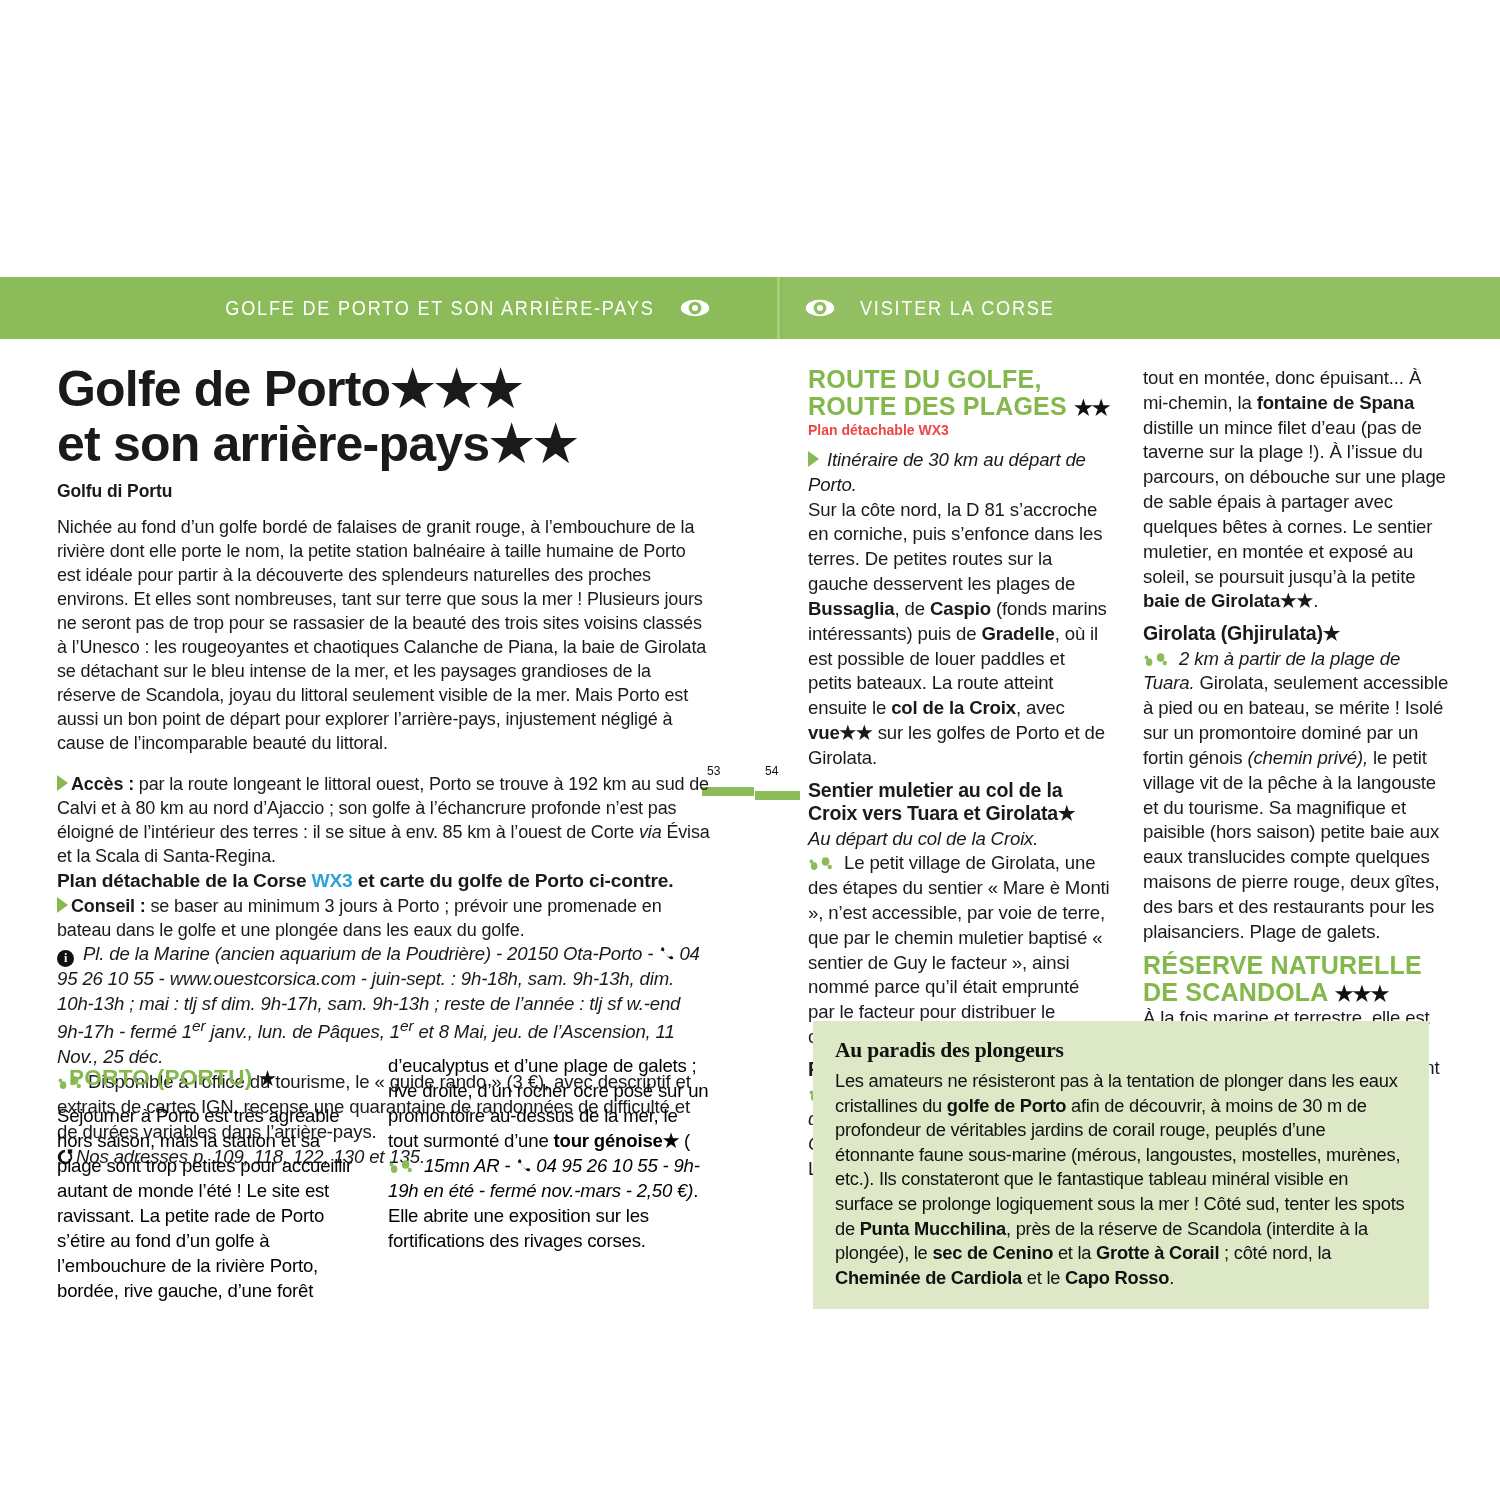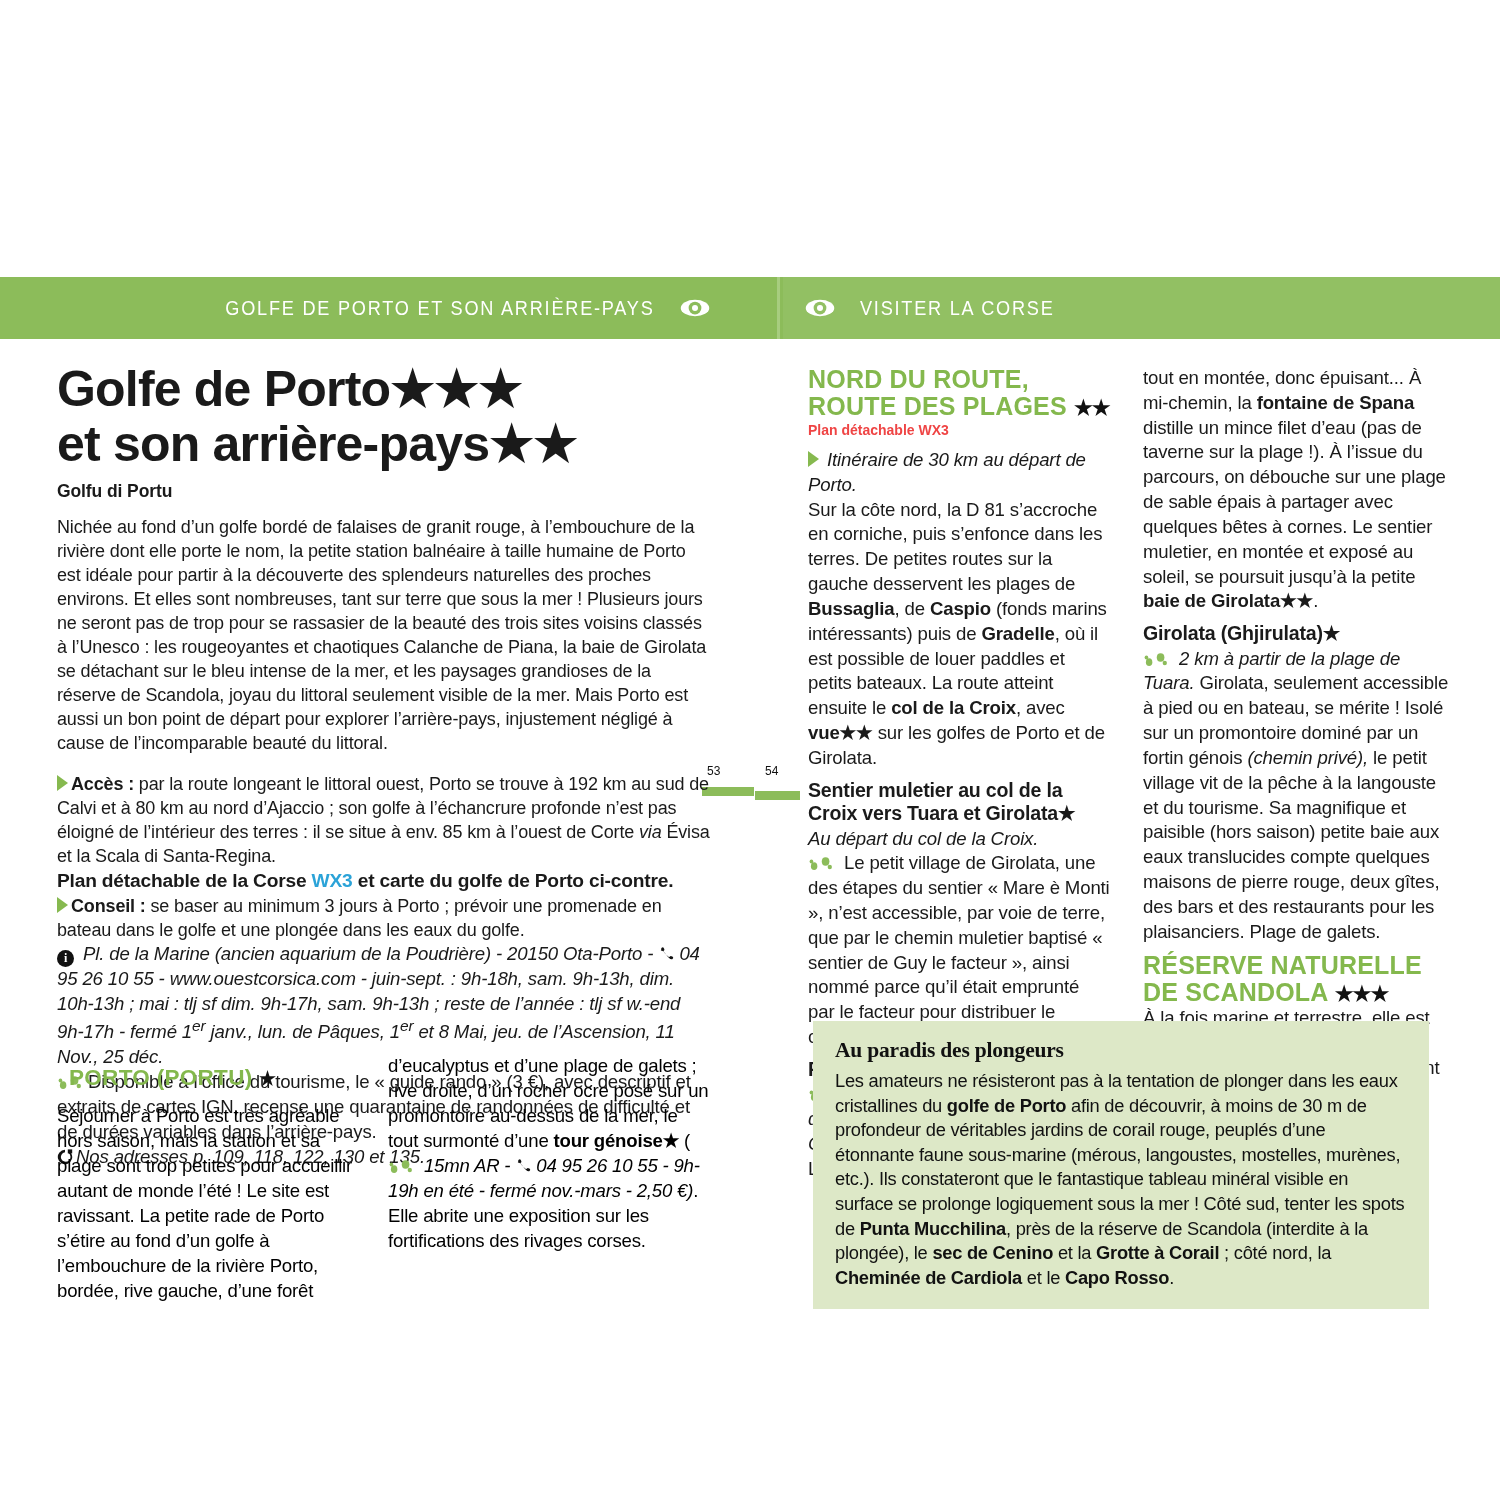--- a/index.html
+++ b/index.html
@@ -215,21 +215,21 @@
             <ellipse cx="23" cy="6.5" rx="5" ry="5.6" fill="#8cbc5a"></ellipse>
             <ellipse cx="28.5" cy="13.5" rx="2.8" ry="3" fill="#8cbc5a"></ellipse>
           </svg><i> 15mn AR - </i><svg class="phone" viewBox="0 0 20 18">
             <path d="M3 4c3 0 5 2 7 5s5 6 7 6c1 0 2-1 2-2 0-1-2-2-3-2-1 0-1 1-2 1-1 0-3-2-4-3s-3-3-3-4c0-1 1-1 1-2 0-1-1-3-2-3-1 0-2 1-2 2 0 1 0 2-1 2z" fill="#111"></path>
           </svg><i> 04 95 26 10 55 - 9h-19h en été - fermé nov.-mars - 2,50 €)</i><span>. Elle abrite une exposition sur les fortifications des rivages corses.</span></p>
     </div>
   </div>
 
   <div class="col col-mid">
     <div class="sechead">
-      <span>NORD DU ROUTE,</span><br>
+      <span>ROUTE DU GOLFE,</span><br>
       <span>ROUTE DES PLAGES</span> <span class="stars">★★</span>
     </div>
     <div class="plan-blue">Plan détachable WX3</div>
 
     <p class="body-sm ital"><span class="tri"></span> <span>Itinéraire de 30 km au départ de Porto.</span></p>
 
     <p class="body-sm"><span>Sur la côte nord, la D 81 s’accroche en corniche, puis s’enfonce dans les terres. De petites routes sur la gauche desservent les plages de </span><b>Bussaglia</b><span>, de </span><b>Caspio</b><span> (fonds marins intéressants) puis de </span><b>Gradelle</b><span>, où il est possible de louer paddles et petits bateaux. La route atteint ensuite le </span><b>col de la Croix</b><span>, avec </span><b>vue★★</b><span> sur les golfes de Porto et de Girolata.</span></p>
 
     <div class="gap-s"></div>
 

